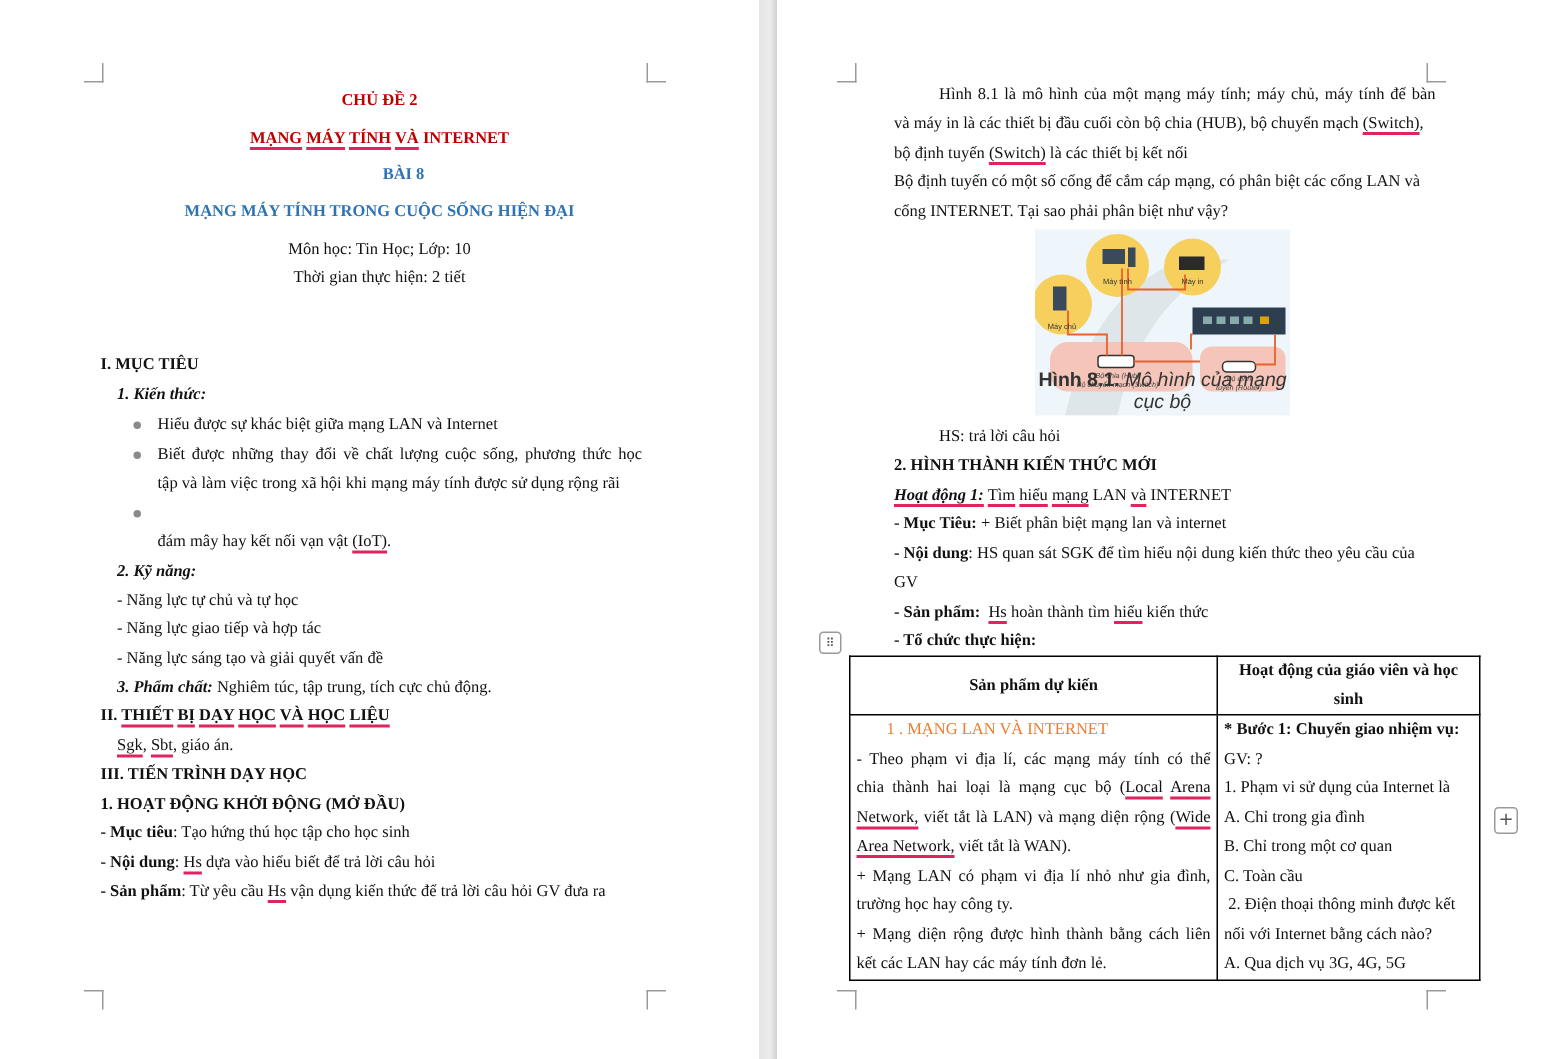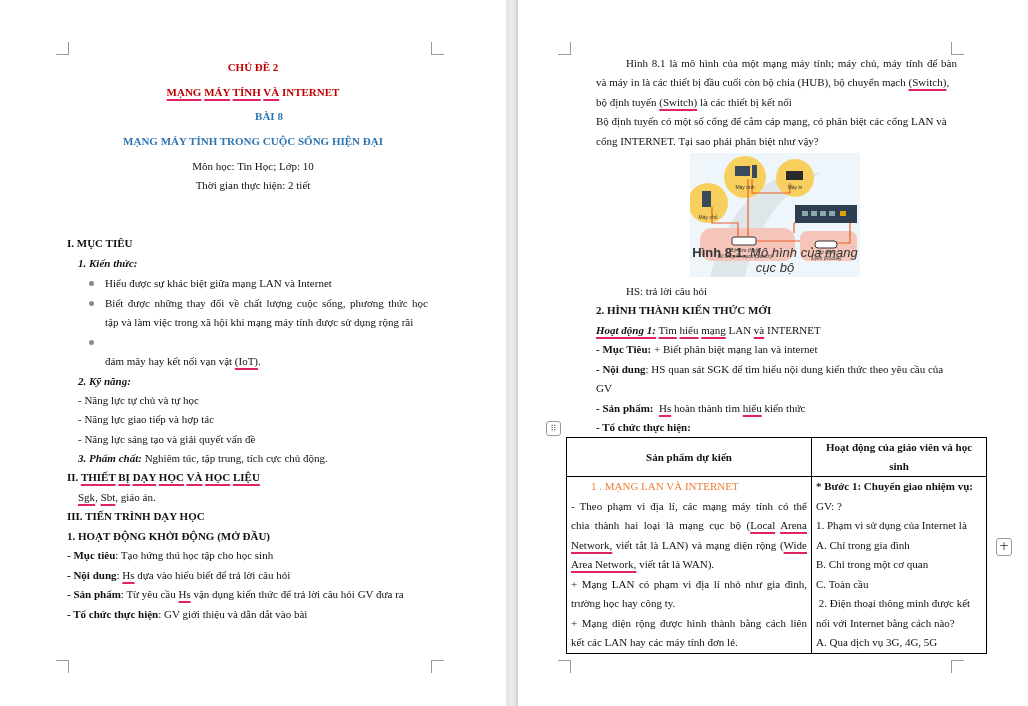--- a/index.html
+++ b/index.html
@@ -94,21 +94,20 @@
     <span class="sq">HỌC</span>
     <span class="sq">LIỆU</span>
   </div>
   <div class="line" style="left:78px;top:490px;"><span class="sq">Sgk</span>, <span class="sq">Sbt</span><span>, giáo án.</span></div>
 
   <div class="line b" style="left:67px;top:509px;">III. TIẾN TRÌNH DẠY HỌC</div>
   <div class="line b" style="left:67px;top:529px;">1. HOẠT ĐỘNG KHỞI ĐỘNG (MỞ ĐẦU)</div>
   <div class="line" style="left:67px;top:548px;"><span class="b">- Mục tiêu</span><span>: Tạo hứng thú học tập cho học sinh</span></div>
   <div class="line" style="left:67px;top:568px;"><span class="b">- Nội dung</span><span>: </span><span class="sq">Hs</span><span> dựa vào hiểu biết để trả lời câu hỏi</span></div>
   <div class="line" style="left:67px;top:587px;"><span class="b">- Sản phẩm</span><span>: Từ yêu cầu </span><span class="sq">Hs</span><span> vận dụng kiến thức để trả lời câu hỏi GV đưa ra</span></div>
-  <div class="line" style="left:67px;top:607px;"><span class="b">- Tổ chức thực hiện</span><span>: GV giới thiệu và dẫn dắt vào bài</span></div>
 </div>
 
 <div class="gutter"></div>
 
 <div id="page-right" class="page">
   <div class="corner c-tl" style="left:40px;top:42px;"></div>
   <div class="corner c-tr" style="left:433px;top:42px;"></div>
   <div class="corner c-bl" style="left:40px;top:660px;"></div>
   <div class="corner c-br" style="left:433px;top:660px;"></div>
 </div>

